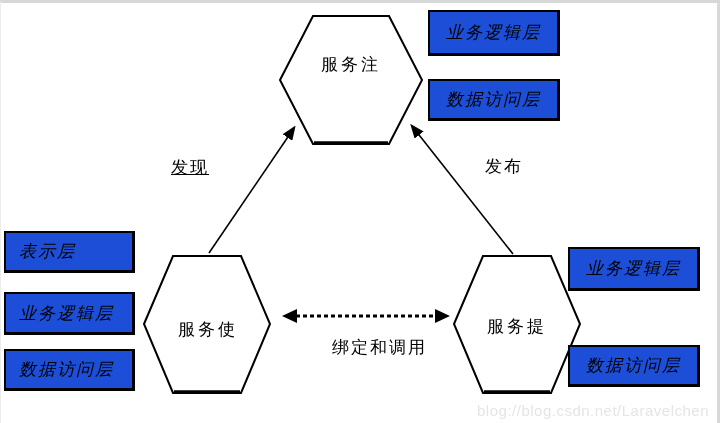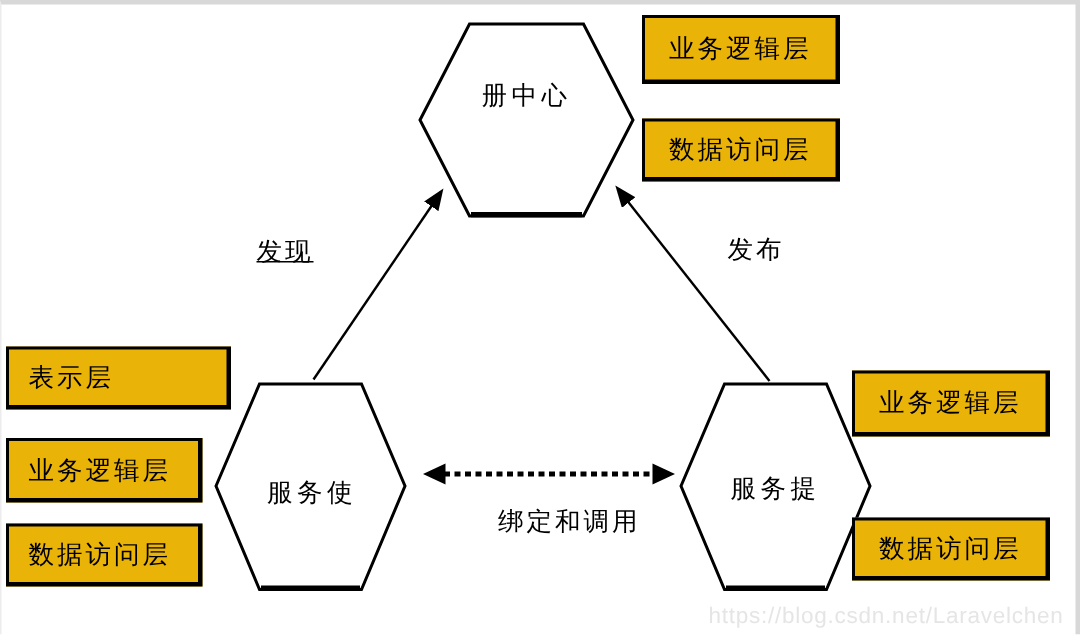--- a/index.html
+++ b/index.html
@@ -12,29 +12,30 @@
     border-right:3px solid #d8d8d8;
     border-left:1px solid #ececec;
     overflow:hidden;
     font-family:"DejaVu Serif","Liberation Serif",serif;
     color:#000;
   }
   svg.shapes { position:absolute; left:0; top:0; width:720px; height:423px; }
   .box {
     position:absolute;
     box-sizing:border-box;
-    background:#eab308;
+    background:#1d4ed8;
     border:2px solid #000;
     border-right-width:3px;
     border-bottom-width:3px;
     display:flex;
     align-items:center;
     font-size:17px;
     letter-spacing:2px;
     white-space:nowrap;
+    font-style:italic;
   }
   .box.centered { justify-content:center; }
   .box.leftpad  { padding-left:13px; }
   .hexlabel {
     position:absolute;
     width:120px;
     text-align:center;
     font-size:17px;
     letter-spacing:3px;
     line-height:29px;
@@ -80,36 +81,36 @@
     <line x1="208" y1="250" x2="293" y2="125" stroke="#000000" stroke-width="1.6" marker-end="url(#ah)"></line>
 
     <line x1="512" y1="251" x2="411" y2="123" stroke="#000000" stroke-width="1.6" marker-end="url(#ah)"></line>
 
     <line x1="295" y1="313" x2="435" y2="313" stroke="#000000" stroke-width="3.2" stroke-dasharray="4 3"></line>
     <polygon points="281,313 296,306 296,320" fill="#000000"></polygon>
     <polygon points="449,313 434,306 434,320" fill="#000000"></polygon>
   </svg>
 
   <div class="hexlabel" style="left:290px; top:47px;">
-    <div>册中心</div>
+    <div>服务注</div>
   </div>
 
   <div class="hexlabel" style="left:147px; top:292px;margin-top:20px;">
     <div>服务使</div>
   </div>
 
   <div class="hexlabel" style="left:456px; top:309px;">
     <div>服务提</div>
   </div>
 
   <div class="edgelabel" style="left:170px; top:153px;text-decoration:underline;">发现</div>
   <div class="edgelabel" style="left:484px; top:152px;font-family:Liberation Mono, monospace;">发布</div>
   <div class="edgelabel center" style="left:310px; top:333px; width:116px;">绑定和调用</div>
 
-  <div class="box leftpad" style="left:3px; top:228px; width:150px; height:42px;">
+  <div class="box leftpad" style="left:3px; top:228px; width:131px; height:42px;">
     <span>表示层</span>
   </div>
   <div class="box leftpad" style="left:3px; top:289px; width:131px; height:43px;">
     <span>业务逻辑层</span>
   </div>
   <div class="box leftpad" style="left:3px; top:346px; width:131px; height:42px;">
     <span>数据访问层</span>
   </div>
 
   <div class="box centered" style="left:427px; top:7px; width:132px; height:46px;">
@@ -119,15 +120,15 @@
     <span>数据访问层</span>
   </div>
 
   <div class="box centered" style="left:567px; top:244px; width:132px; height:44px;">
     <span>业务逻辑层</span>
   </div>
   <div class="box centered" style="left:567px; top:342px; width:132px; height:42px;">
     <span>数据访问层</span>
   </div>
 
-  <div class="watermark">https://blog.csdn.net/Laravelchen</div>
+  <div class="watermark">blog://blog.csdn.net/Laravelchen</div>
 
 </div>
 
 </body></html>

